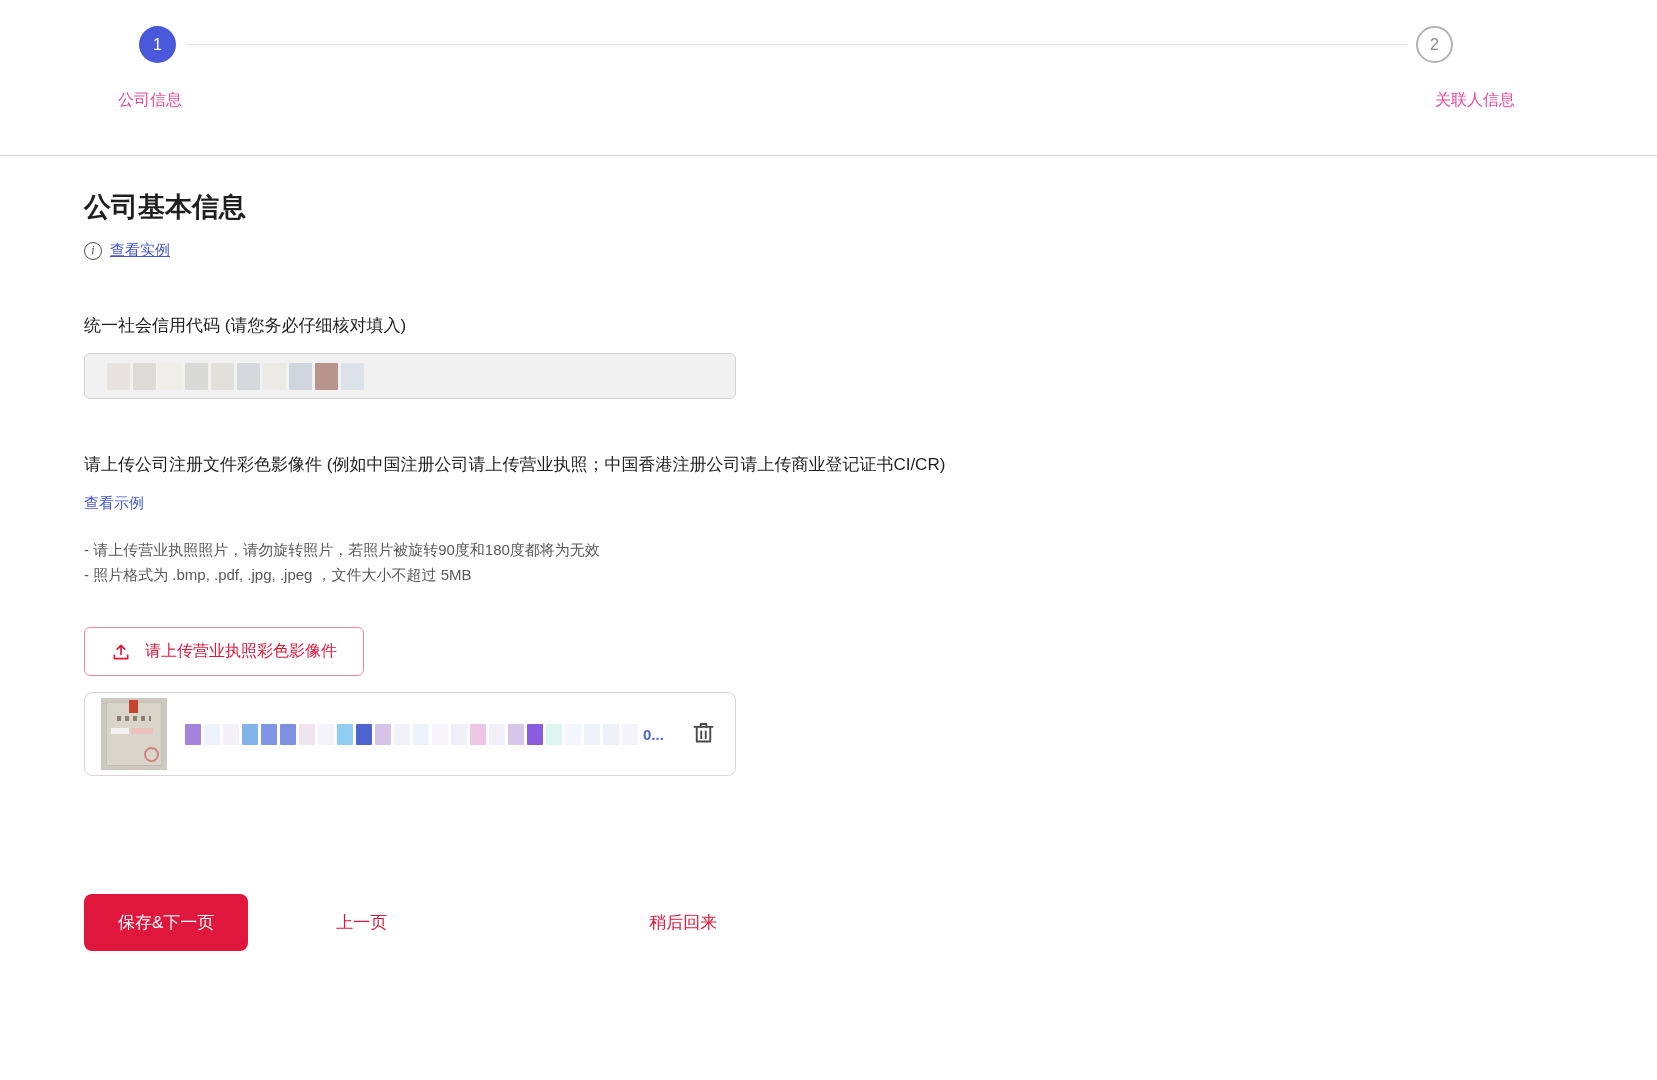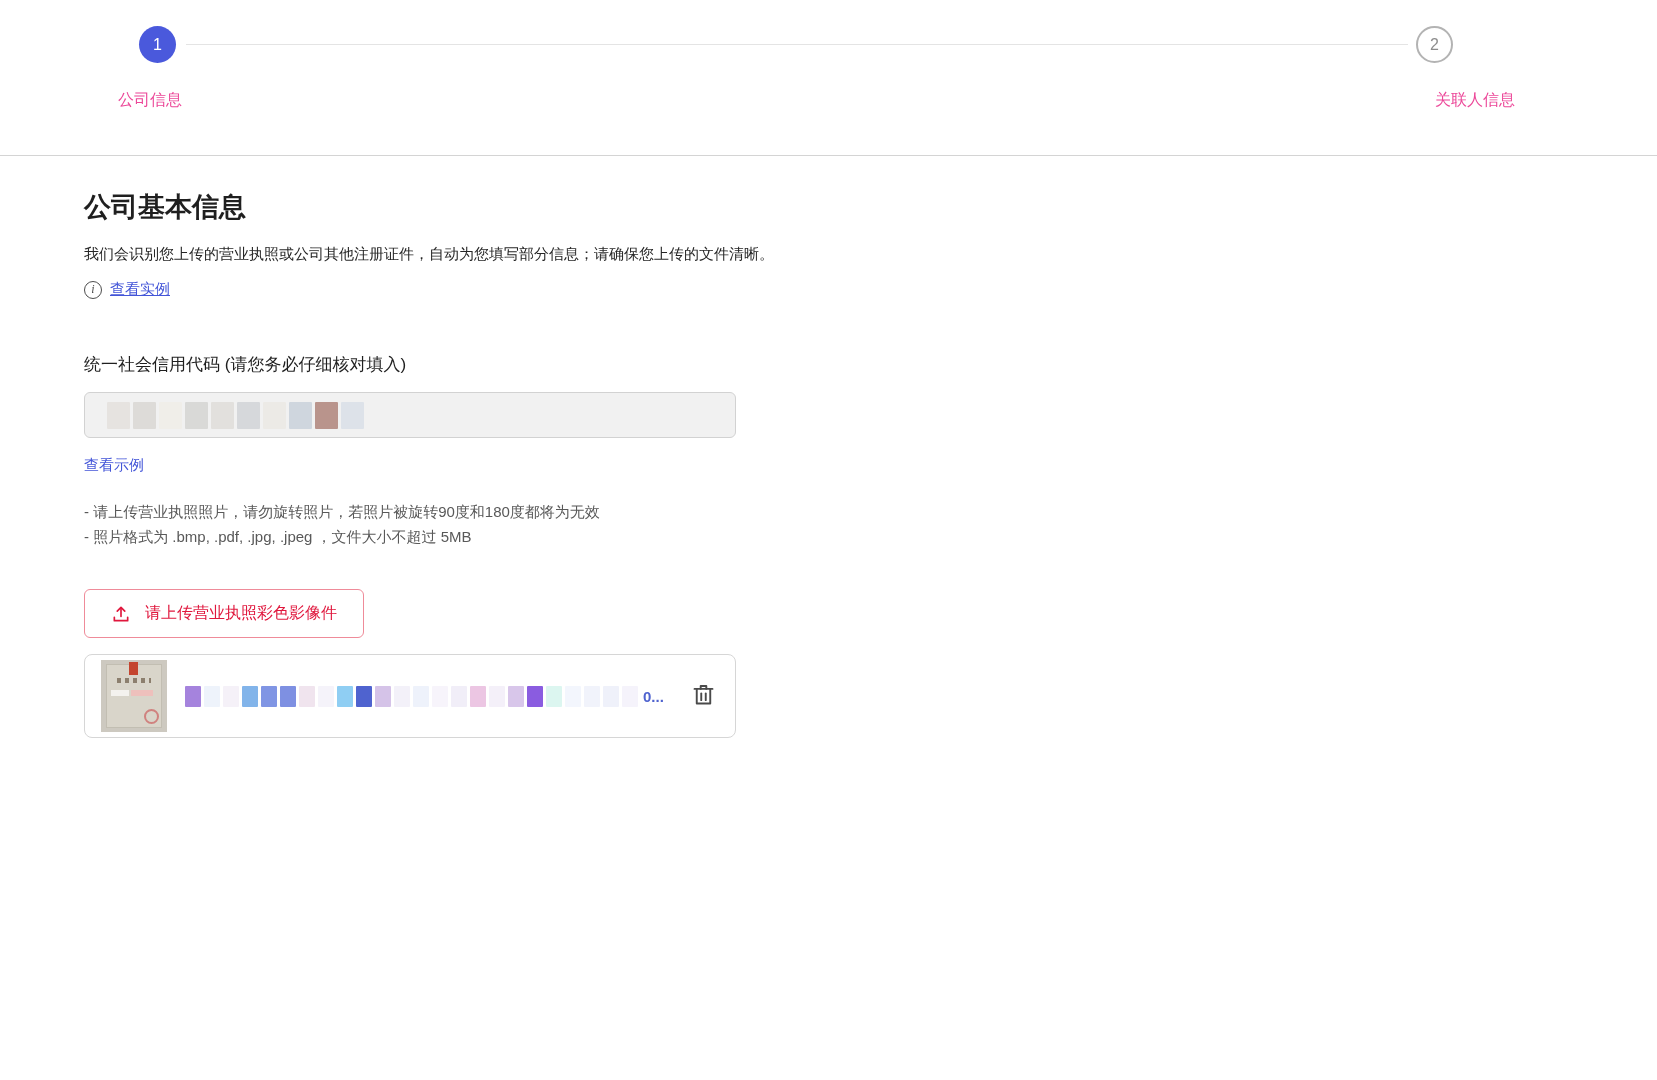--- a/index.html
+++ b/index.html
@@ -81,21 +81,20 @@
     <span>2</span>
   </div>
   <div class="step-label first">公司信息</div>
   <div class="step-label second">关联人信息</div>
 </div>
 
 <div class="content">
 
   <h1 class="page-title">公司基本信息</h1>
 
-  <p class="desc">我们会识别您上传的营业执照或公司其他注册证件，自动为您填写部分信息；请确保您上传的文件清晰。</p>
 
   <div class="info-row">
     <span class="info-icon">i</span>
     <a class="link">查看实例</a>
   </div>
 
   <div class="field-label">统一社会信用代码 (请您务必仔细核对填入)</div>
 
   <div class="text-input">
     <span style="display:flex;gap:3px;">
@@ -105,20 +104,21 @@
         <span class="mblock" style="background: rgb(217, 217, 215);"></span>
         <span class="mblock" style="background: rgb(226, 224, 221);"></span>
         <span class="mblock" style="background: rgb(214, 216, 219);"></span>
         <span class="mblock" style="background: rgb(236, 234, 230);"></span>
         <span class="mblock" style="background: rgb(207, 214, 222);"></span>
         <span class="mblock" style="background: rgb(185, 148, 140);"></span>
         <span class="mblock" style="background: rgb(221, 226, 233);"></span>
       </span>
   </div>
 
+  <div class="field-label">请上传公司注册文件彩色影像件 (例如中国注册公司请上传营业执照；中国香港注册公司请上传商业登记证书CI/CR)</div>
 
   <div class="sample-link-row">
     <a class="link no-underline">查看示例</a>
   </div>
 
   <div class="notes">
     <div>- 请上传营业执照照片，请勿旋转照片，若照片被旋转90度和180度都将为无效</div>
     <div>- 照片格式为 .bmp, .pdf, .jpg, .jpeg ，文件大小不超过 5MB</div>
   </div>
 
@@ -177,14 +177,19 @@
           <path d="M4 7h16"></path>
             <path d="M9.5 7V4.5h5V7"></path>
           <path d="M6 7v13h12V7"></path>
             <path d="M10 11v6"></path>
             <path d="M14 11v6"></path>
         </svg>
       </span>
     </button>
   </div>
 
+  <div class="footer">
+    <button class="save-btn">保存&amp;下一页</button>
+    <button class="text-btn prev-btn">上一页</button>
+    <button class="text-btn later-btn">稍后回来</button>
+  </div>
 
 </div>
 
 </body></html>

